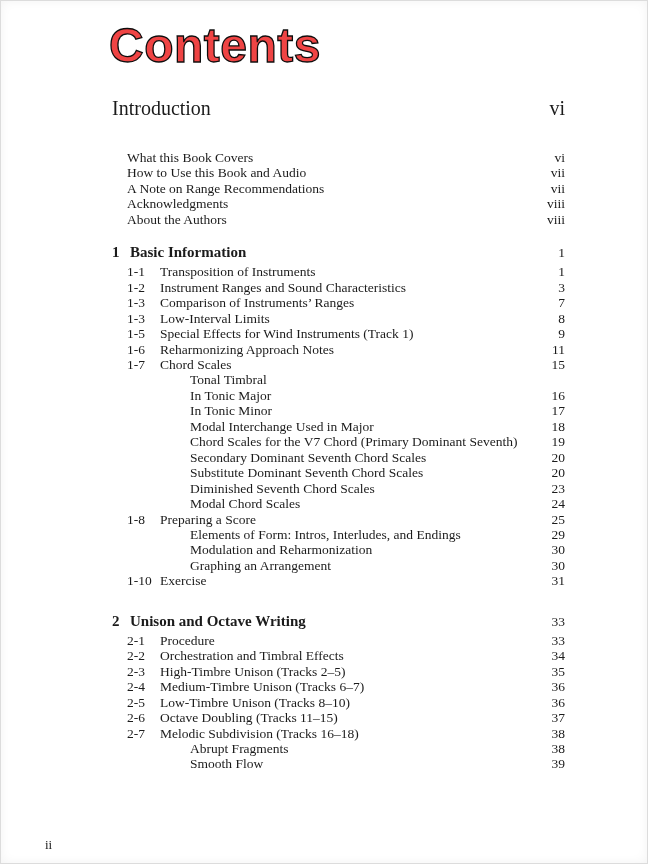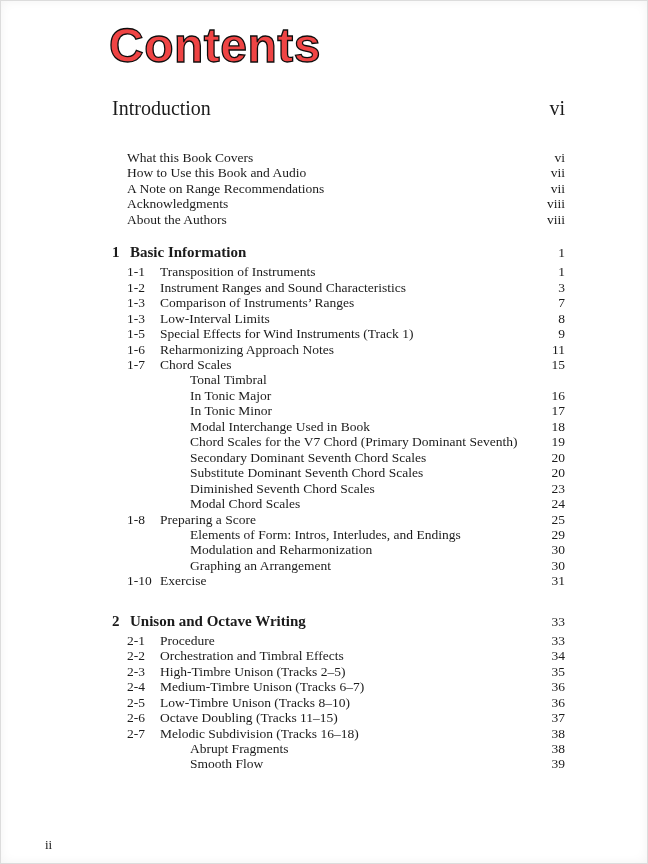--- a/index.html
+++ b/index.html
@@ -143,21 +143,21 @@
           </div>
           <div class="row sub-row">
             <span class="slabel">In Tonic Major</span>
             <span class="spage">16</span>
           </div>
           <div class="row sub-row">
             <span class="slabel">In Tonic Minor</span>
             <span class="spage">17</span>
           </div>
           <div class="row sub-row">
-            <span class="slabel">Modal Interchange Used in Book</span>
+            <span class="slabel">Modal Interchange Used in Major</span>
             <span class="spage">18</span>
           </div>
           <div class="row sub-row">
             <span class="slabel">Chord Scales for the V7 Chord (Primary Dominant Seventh)</span>
             <span class="spage">19</span>
           </div>
           <div class="row sub-row">
             <span class="slabel">Secondary Dominant Seventh Chord Scales</span>
             <span class="spage">20</span>
           </div>

